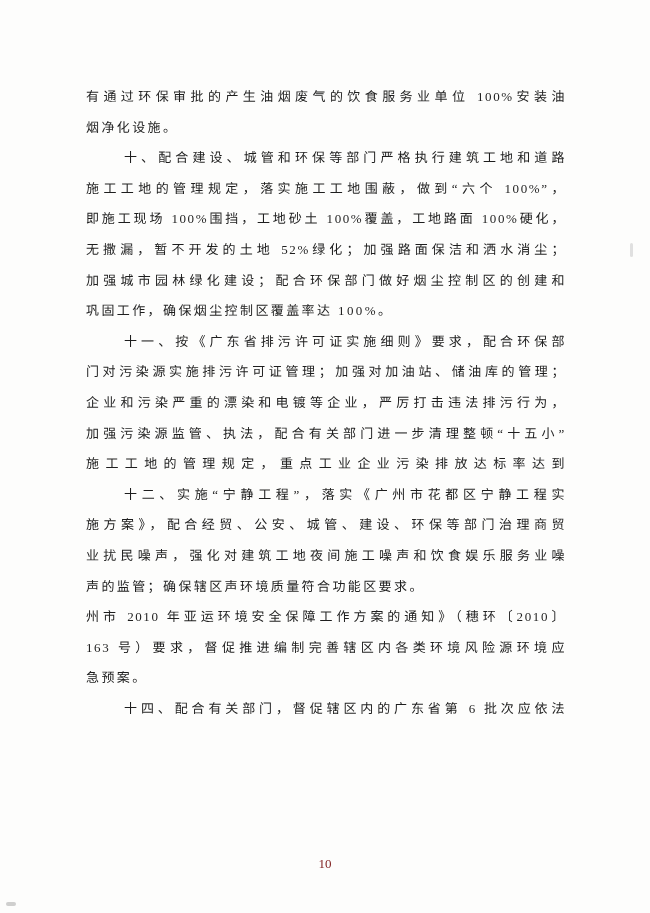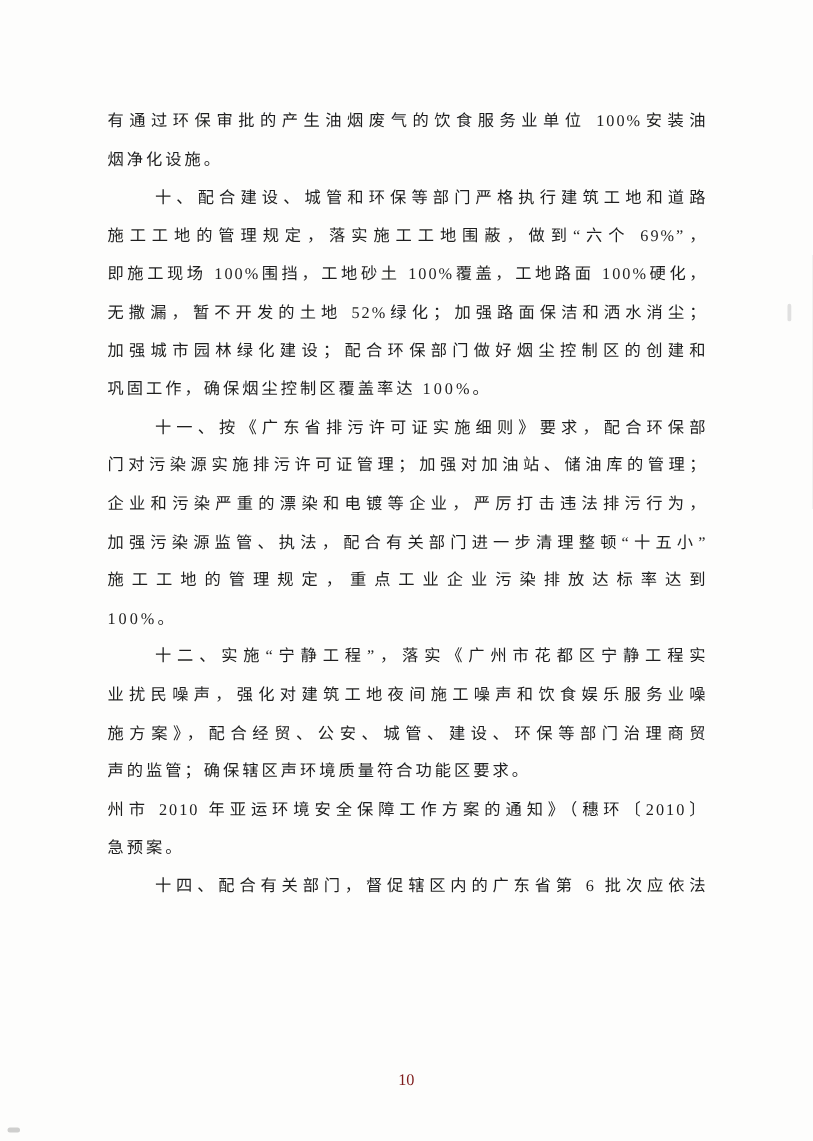--- a/index.html
+++ b/index.html
@@ -74,35 +74,35 @@
   }
 </style>
 </head>
 <body>
 
 <div class="page" style="background: rgb(253, 253, 252); color: rgb(30, 30, 30);">
   <div class="doc-body">
       <div class="line justify">有通过环保审批的产生油烟废气的饮食服务业单位 100%安装油</div>
       <div class="line">烟净化设施。</div>
       <div class="line indent justify">十、配合建设、城管和环保等部门严格执行建筑工地和道路</div>
-      <div class="line justify">施工工地的管理规定，落实施工工地围蔽，做到“六个 69%”，</div>
+      <div class="line justify">施工工地的管理规定，落实施工工地围蔽，做到“六个 100%”，</div>
       <div class="line justify">即施工现场 100%围挡，工地砂土 100%覆盖，工地路面 100%硬化，</div>
       <div class="line justify">无撒漏，暂不开发的土地 52%绿化；加强路面保洁和洒水消尘；</div>
       <div class="line justify">加强城市园林绿化建设；配合环保部门做好烟尘控制区的创建和</div>
       <div class="line">巩固工作，确保烟尘控制区覆盖率达 100%。</div>
       <div class="line indent justify">十一、按《广东省排污许可证实施细则》要求，配合环保部</div>
       <div class="line justify">门对污染源实施排污许可证管理；加强对加油站、储油库的管理；</div>
       <div class="line justify">企业和污染严重的漂染和电镀等企业，严厉打击违法排污行为，</div>
       <div class="line justify">加强污染源监管、执法，配合有关部门进一步清理整顿“十五小”</div>
       <div class="line justify">施工工地的管理规定，重点工业企业污染排放达标率达到</div>
-      <div class="line">100%。</div>
       <div class="line indent justify">十二、实施“宁静工程”，落实《广州市花都区宁静工程实</div>
+      <div class="line justify">施方案》，配合经贸、公安、城管、建设、环保等部门治理商贸</div>
       <div class="line justify">业扰民噪声，强化对建筑工地夜间施工噪声和饮食娱乐服务业噪</div>
-      <div class="line justify">施方案》，配合经贸、公安、城管、建设、环保等部门治理商贸</div>
       <div class="line">声的监管；确保辖区声环境质量符合功能区要求。</div>
       <div class="line justify">州市 2010 年亚运环境安全保障工作方案的通知》（穗环〔2010〕</div>
+      <div class="line justify">163 号）要求，督促推进编制完善辖区内各类环境风险源环境应</div>
       <div class="line">急预案。</div>
       <div class="line indent justify">十四、配合有关部门，督促辖区内的广东省第 6 批次应依法</div>
     </div>
   <div class="page-number">10</div>
   <div class="scan-speck"></div>
   <div class="scan-smudge"></div>
 </div>
 
 </body></html>

